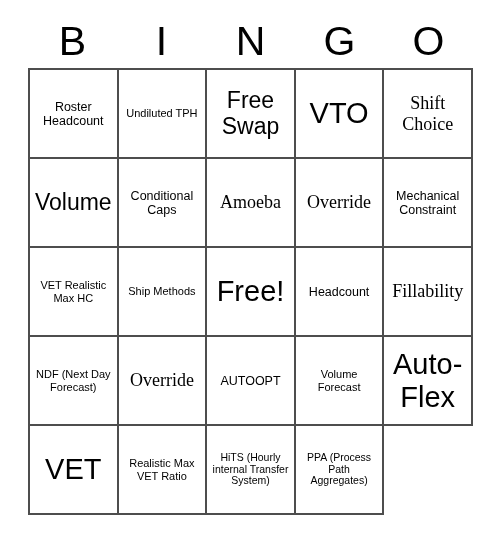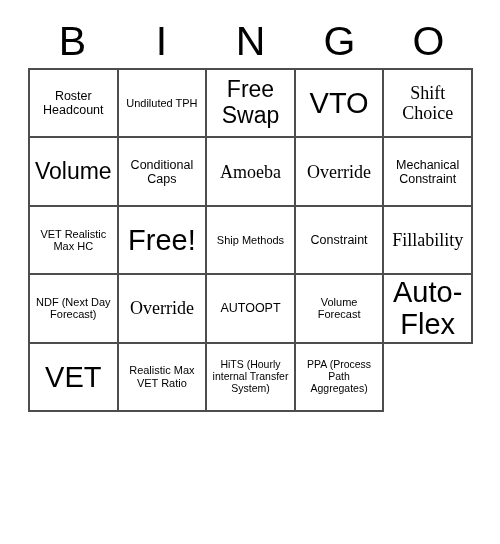--- a/index.html
+++ b/index.html
@@ -43,21 +43,21 @@
     letter-spacing: 0;
     color: #000;
   }
 
   
   .bingo-grid {
     position: absolute;
     left: 28px;
     top: 68px;
     width: 445px;
-    height: 344px;
+    height: 447px;
     box-sizing: border-box;
     display: grid;
     grid-template-columns: repeat(5, 1fr);
     grid-template-rows: repeat(5, 1fr);
     border-top: 2px solid #4d4d4d;
     border-left: 2px solid #4d4d4d;
     background: #ffffff;
   }
 
   .bingo-cell {
@@ -130,28 +130,28 @@
       </div>
       <div class="bingo-cell" data-size="l">
         <span class="cell-text">Override</span>
       </div>
       <div class="bingo-cell" data-size="s">
         <span class="cell-text">Mechanical Constraint</span>
       </div>
       <div class="bingo-cell" data-size="m">
         <span class="cell-text">VET Realistic Max HC</span>
       </div>
+      <div class="bingo-cell" data-size="m">
+        <span class="cell-text">Ship Methods</span>
+      </div>
       <div class="bingo-cell" data-size="xxl">
         <span class="cell-text">Free!</span>
       </div>
-      <div class="bingo-cell" data-size="m">
-        <span class="cell-text">Ship Methods</span>
-      </div>
       <div class="bingo-cell" data-size="s">
-        <span class="cell-text">Constraint</span>
+        <span class="cell-text">Headcount</span>
       </div>
       <div class="bingo-cell" data-size="l">
         <span class="cell-text">Fillability</span>
       </div>
       <div class="bingo-cell" data-size="m">
         <span class="cell-text">NDF (Next Day Forecast)</span>
       </div>
       <div class="bingo-cell" data-size="l">
         <span class="cell-text">Override</span>
       </div>

